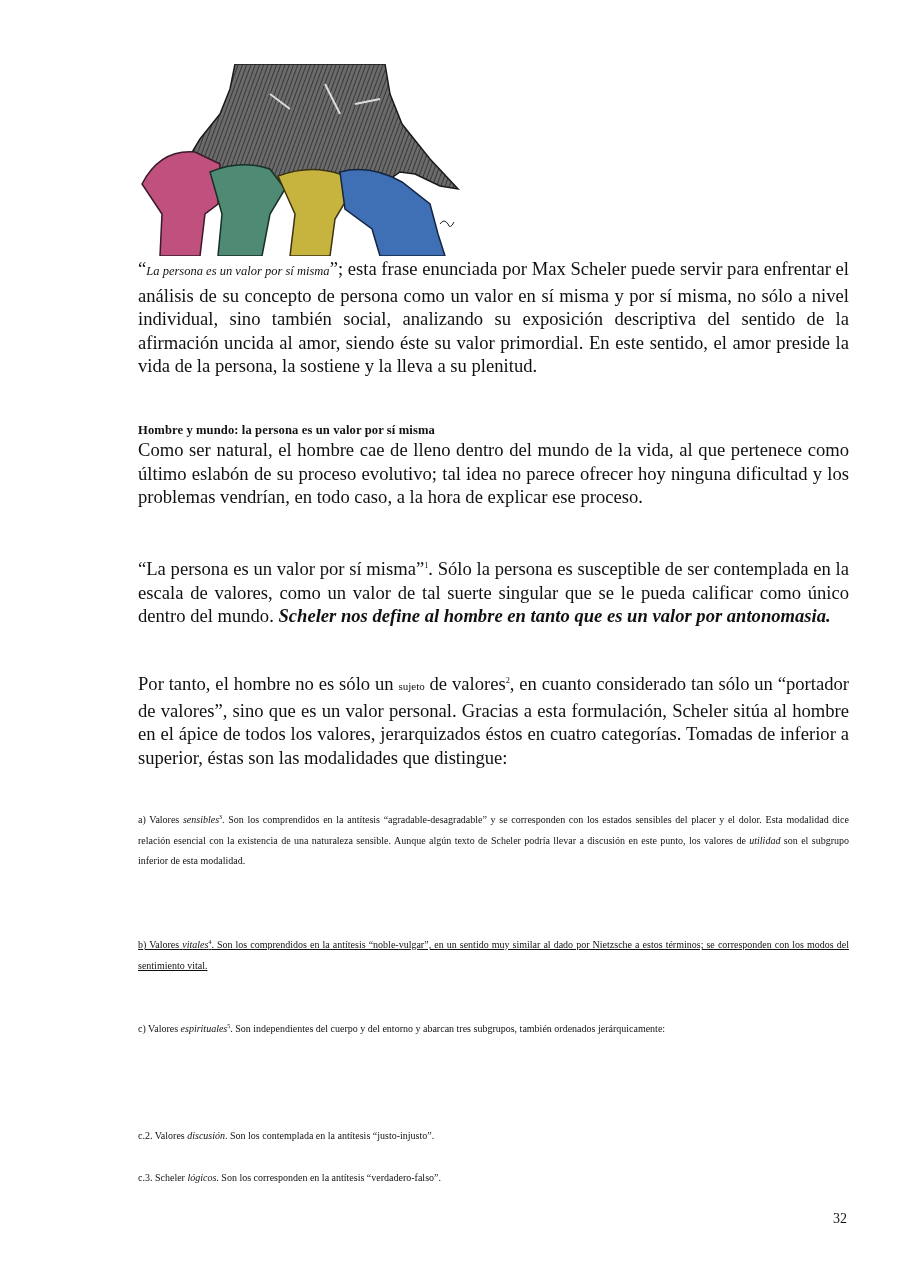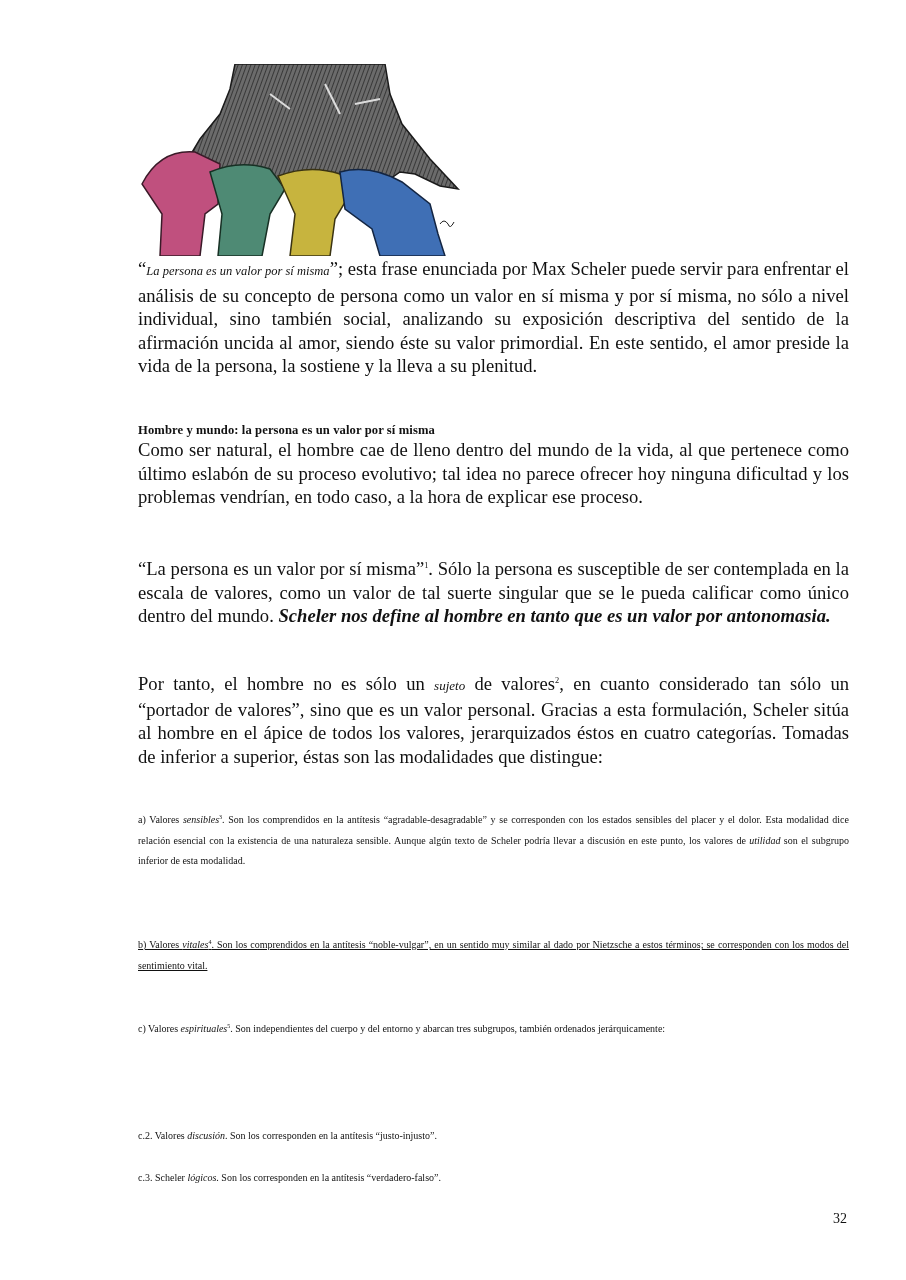--- a/index.html
+++ b/index.html
@@ -8,21 +8,21 @@
   .page { position: absolute; left: 0; top: 0; width: 906px; height: 932px; margin-left: 8px; }
   .illustration { position: absolute; left: 132px; top: 64px; width: 326px; height: 192px; overflow: hidden; }
   .illustration svg { display: block; }
   .para-lg { position: absolute; left: 130px; width: 711px; font-size: 18.6px; line-height: 23.5px;
              text-align: justify; margin: 0; }
   .para-sm { position: absolute; left: 130px; width: 711px; font-size: 10px; line-height: 20.6px;
              text-align: justify; margin: 0; }
   .heading { position: absolute; left: 130px; top: 423px; font-size: 12.6px; font-weight: bold; margin: 0;
              letter-spacing: 0.1px; }
   .small-it { font-style: italic; font-size: 12.5px; }
-  .tiny-it { font-style: italic; font-size: 13px; }
+  .tiny-it { font-size: 11px; }
   .bi { font-weight: bold; font-style: italic; }
   .it { font-style: italic; }
   sup { font-size: 60%; line-height: 0; vertical-align: super; }
   sup.tiny { font-size: 45%; }
   .page-num { position: absolute; left: 825px; top: 1211px; font-size: 14px; }
 </style>
 </head>
 <body>
 
 <div class="page">
@@ -62,18 +62,18 @@
 
   <p class="para-lg" style="top:672px;"><span>Por tanto, el hombre no es sólo un </span><span class="tiny-it">sujeto</span><span> de valores</span><sup class="tiny">2</sup><span>, en cuanto considerado tan sólo un “portador de valores”, sino que es un valor personal. Gracias a esta formulación, Scheler sitúa al hombre en el ápice de todos los valores, jerarquizados éstos en cuatro categorías. Tomadas de inferior a superior, éstas son las modalidades que distingue:</span></p>
 
   <p class="para-sm" style="top:810px;"><span>a) Valores </span><span class="it">sensibles</span><sup>3</sup><span>. Son los comprendidos en la antítesis “agradable-desagradable” y se corresponden con los estados sensibles del placer y el dolor. Esta modalidad dice relación esencial con la existencia de una naturaleza sensible. Aunque algún texto de Scheler podría llevar a discusión en este punto, los valores de </span><span class="it">utilidad</span><span> son el subgrupo inferior de esta modalidad.</span></p>
 
   <p class="para-sm" style="top:935px;text-decoration:underline;"><span>b) Valores </span><span class="it">vitales</span><sup>4</sup><span>. Son los comprendidos en la antítesis “noble-vulgar”, en un sentido muy similar al dado por Nietzsche a estos términos; se corresponden con los modos del sentimiento vital.</span></p>
 
   <p class="para-sm" style="top:1019px;"><span>c) Valores </span><span class="it">espirituales</span><sup>5</sup><span>. Son independientes del cuerpo y del entorno y abarcan tres subgrupos, también ordenados jerárquicamente:</span></p>
 
 
-  <p class="para-sm" style="top:1126px; text-align:left;"><span>c.2. Valores </span><span class="it">discusión</span><span>. Son los corresponden en la antítesis “justo-injusto”.</span></p>
+  <p class="para-sm" style="top:1126px; text-align:left;"><span>c.2. Valores </span><span class="it">discusión</span><span>. Son los contemplada en la antítesis “justo-injusto”.</span></p>
 
   <p class="para-sm" style="top:1168px; text-align:left;"><span>c.3. Scheler </span><span class="it">lógicos</span><span>. Son los corresponden en la antítesis “verdadero-falso”.</span></p>
 
   <div class="page-num">32</div>
 </div>
 
 </body></html>

